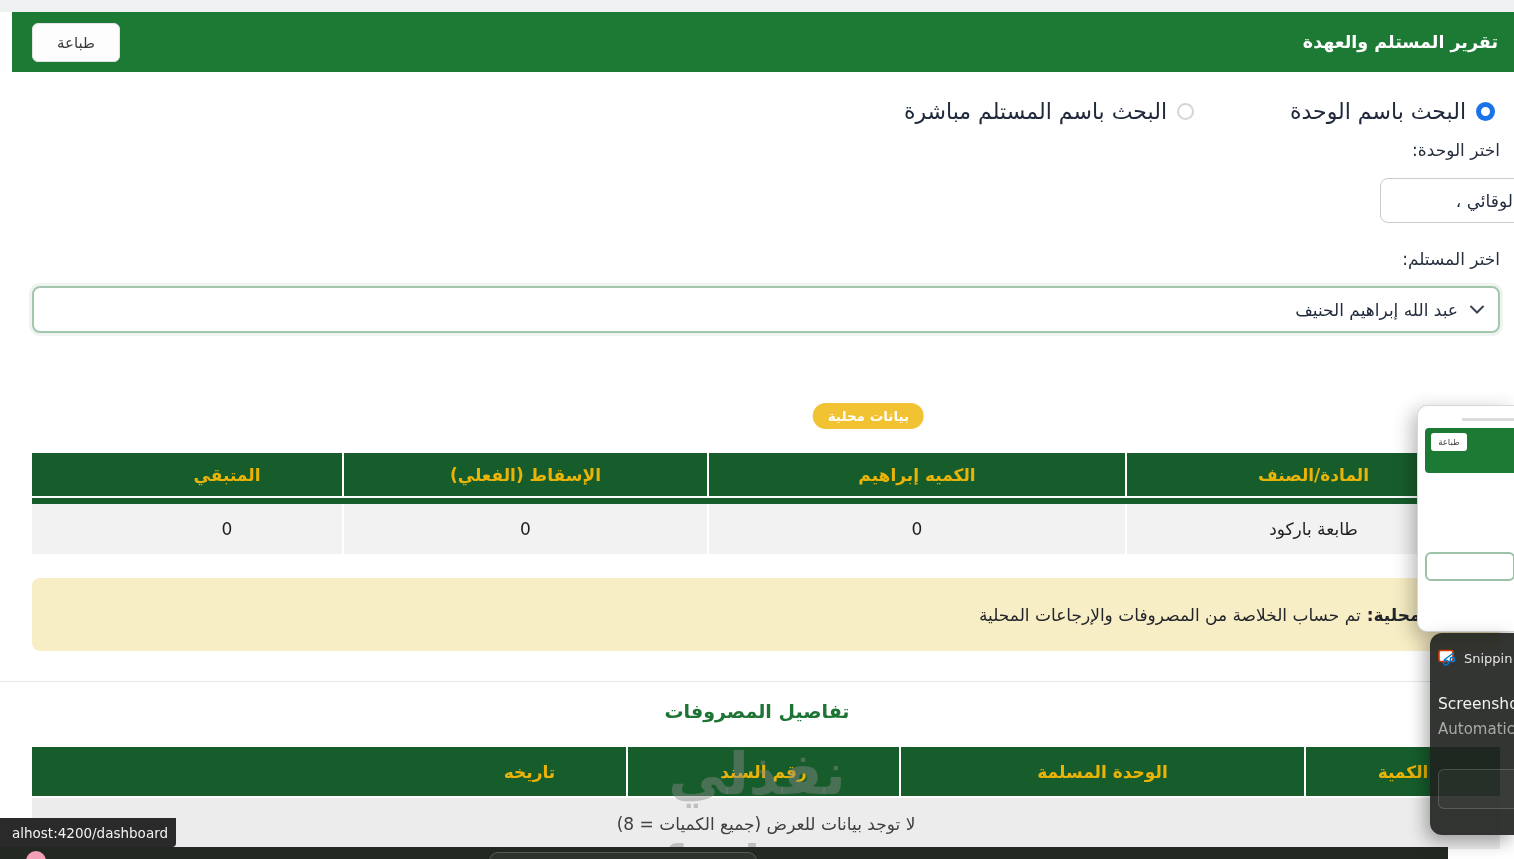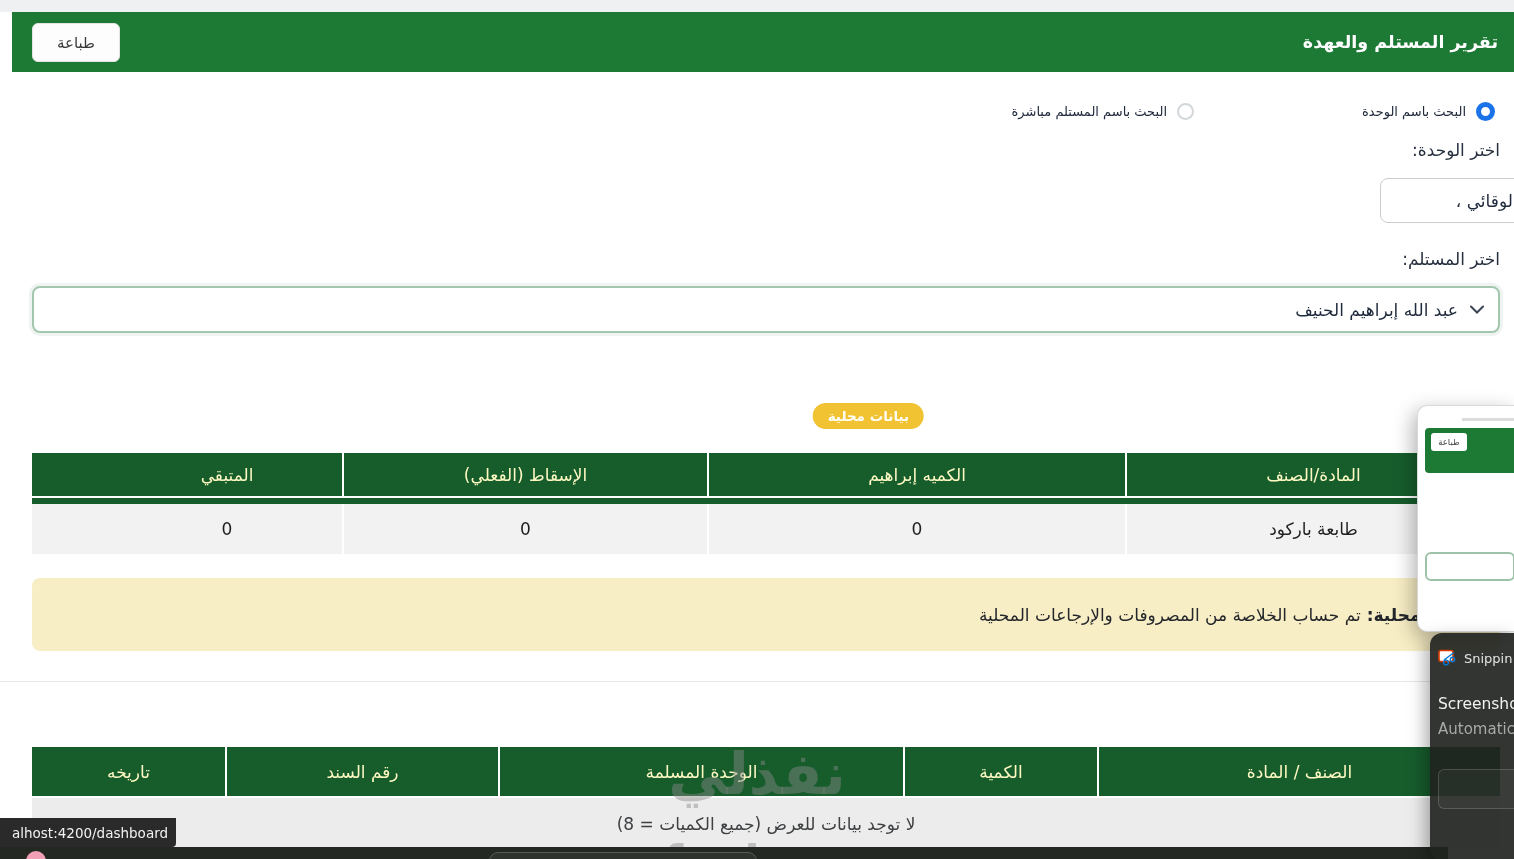--- a/index.html
+++ b/index.html
@@ -17,21 +17,21 @@
     background: #fdfdfd; border: 1px solid #e3e3e3; border-radius: 6px;
     font-family: "DejaVu Sans", sans-serif; font-size: 15px; color: #3a3a3a; cursor: pointer; }
 
   
   .radio-row { top: 98px; height: 26px; display: flex; align-items: center; gap: 10px; }
   .rg-unit { right: 19px; }
   .rg-direct { right: 320px; }
   .radio { border-radius: 50%; background: #fff; flex: 0 0 auto; }
   .radio.sel { width: 19px; height: 19px; border: 5.5px solid #1a73e8; }
   .radio.unsel { width: 17px; height: 17px; border: 2px solid #d3d7da; }
-  .radio-label { font-size: 13px; color: #202a3c; white-space: nowrap; }
+  .radio-label { font-size: 22px; color: #202a3c; white-space: nowrap; }
 
   .field-label { right: 14px; font-size: 17px; color: #27303f; }
   .lbl-unit { top: 140px; }
   .lbl-recipient { top: 249px; }
 
   
   .select { display: flex; align-items: center; gap: 12px; background: #fff;
     border-radius: 8px; padding: 0 14px; cursor: pointer; }
   .unit-select { left: 1352px; top: 178px; width: 260px; height: 45px; border: 1px solid #c8cdd2; margin-left: 28px; }
   .recipient-select { left: 32px; top: 286px; width: 1468px; height: 47px;
@@ -50,22 +50,22 @@
 
   
   .tbl { left: 32px; width: 1468px; }
   .tbl-summary { top: 453px; }
   .tbl-details { top: 747px; }
   .tr { display: flex; }
   .tr.head { background: #175d2c; border-bottom: 2px solid #fff; }
   .tbl-summary .tr.head { height: 45px; }
   .tbl-details .tr.head { height: 51px; }
   .greenbar { height: 6px; background: #175d2c; }
-  .th { display: flex; align-items: center; justify-content: center; color: #fef9c3;
-    font-size: 17px; font-weight: normal; }
+  .th { display: flex; align-items: center; justify-content: center; color: #eab308;
+    font-size: 17px; font-weight: bold; }
   .th + .th, .td + .td { border-right: 2px solid #fff; }
   .tr.data { height: 50px; background: #f2f2f2; }
   .td { display: flex; align-items: center; justify-content: center; font-size: 17px; color: #1f1f1f; }
   .s0 { width: 373px; } .s1 { width: 418px; } .s2 { width: 365px; } .s3 { width: 232px; }
   .d0 { width: 401px; } .d1 { width: 194px; } .d2 { width: 405px; } .d3 { width: 273px; } .d4 { width: 195px; }
   .empty-row { height: 51px; background: #ececec; display: flex; align-items: center;
     justify-content: center; font-size: 17px; color: #3f4042; }
 
   .note-bar { left: 32px; top: 578px; width: 1468px; height: 73px; background: #f8eec5;
     border-radius: 8px; display: flex; align-items: center; padding: 0 24px; font-size: 17px; color: #23262b; }
@@ -97,21 +97,21 @@
   .mini-line { position: absolute; left: 44px; top: 12px; right: 0; height: 3px; background: #dcdcdc; }
   .mini-topbar { position: absolute; left: 7px; top: 22px; right: -1px; height: 45px;
     background: #1d7a35; border-radius: 4px 0 0 4px; }
   .mini-print { position: absolute; left: 6px; top: 5px; width: 36px; height: 18px;
     background: #fff; border-radius: 3px; font-size: 8.5px; color: #444;
     display: flex; align-items: center; justify-content: center; }
   .mini-input { position: absolute; left: 7px; top: 146px; right: -1px; height: 29px;
     border: 2px solid #9cc3a8; border-radius: 6px; background: #fff; }
 
   
-  .notif { left: 1430px; top: 633px; width: 84px; height: 227px;
+  .notif { left: 1430px; top: 633px; width: 84px; height: 202px;
     background: rgba(33,36,31,0.92); border-radius: 12px 0 0 12px;
     box-shadow: -4px 6px 18px rgba(0,0,0,0.35); color: #eee; }
   .notif-app { position: absolute; left: 34px; top: 18px; font-size: 13px; color: #e4e4e4; white-space: nowrap; }
   .notif-icon { position: absolute; left: 8px; top: 15px; width: 20px; height: 20px; }
   .notif-title { position: absolute; left: 8px; top: 62px; font-size: 15.5px; color: #f2f2f2; white-space: nowrap; }
   .notif-sub { position: absolute; left: 8px; top: 87px; font-size: 15px; color: #a9a9a9; white-space: nowrap; }
   .notif-btn { position: absolute; left: 8px; top: 136px; width: 90px; height: 40px;
     border-radius: 6px; border: 1px solid rgba(255,255,255,0.16); background: rgba(255,255,255,0.04); cursor: pointer; }
 </style>
 </head>
@@ -173,24 +173,24 @@
     </div>
   </div>
 
   <div class="abs note-bar">
     <span class="note-bold">بيانات محلية:</span>
     <span>تم حساب الخلاصة من المصروفات والإرجاعات المحلية</span>
   </div>
 
   <div class="abs divider"></div>
 
+  <div class="abs section-title t-details">تفاصيل المصروفات</div>
 
   <div class="abs tbl tbl-details">
     <div class="tr head">
-      <div class="th d0">الصنف / المادة</div>
       <div class="th d1">الكمية</div>
       <div class="th d2">الوحدة المسلمة</div>
       <div class="th d3">رقم السند</div>
       <div class="th d4">تاريخه</div>
     </div>
     <div class="empty-row">لا توجد بيانات للعرض (جميع الكميات = 8)</div>
   </div>
 
   <div class="abs watermark">
     <div class="wm1">نفذلي</div>

